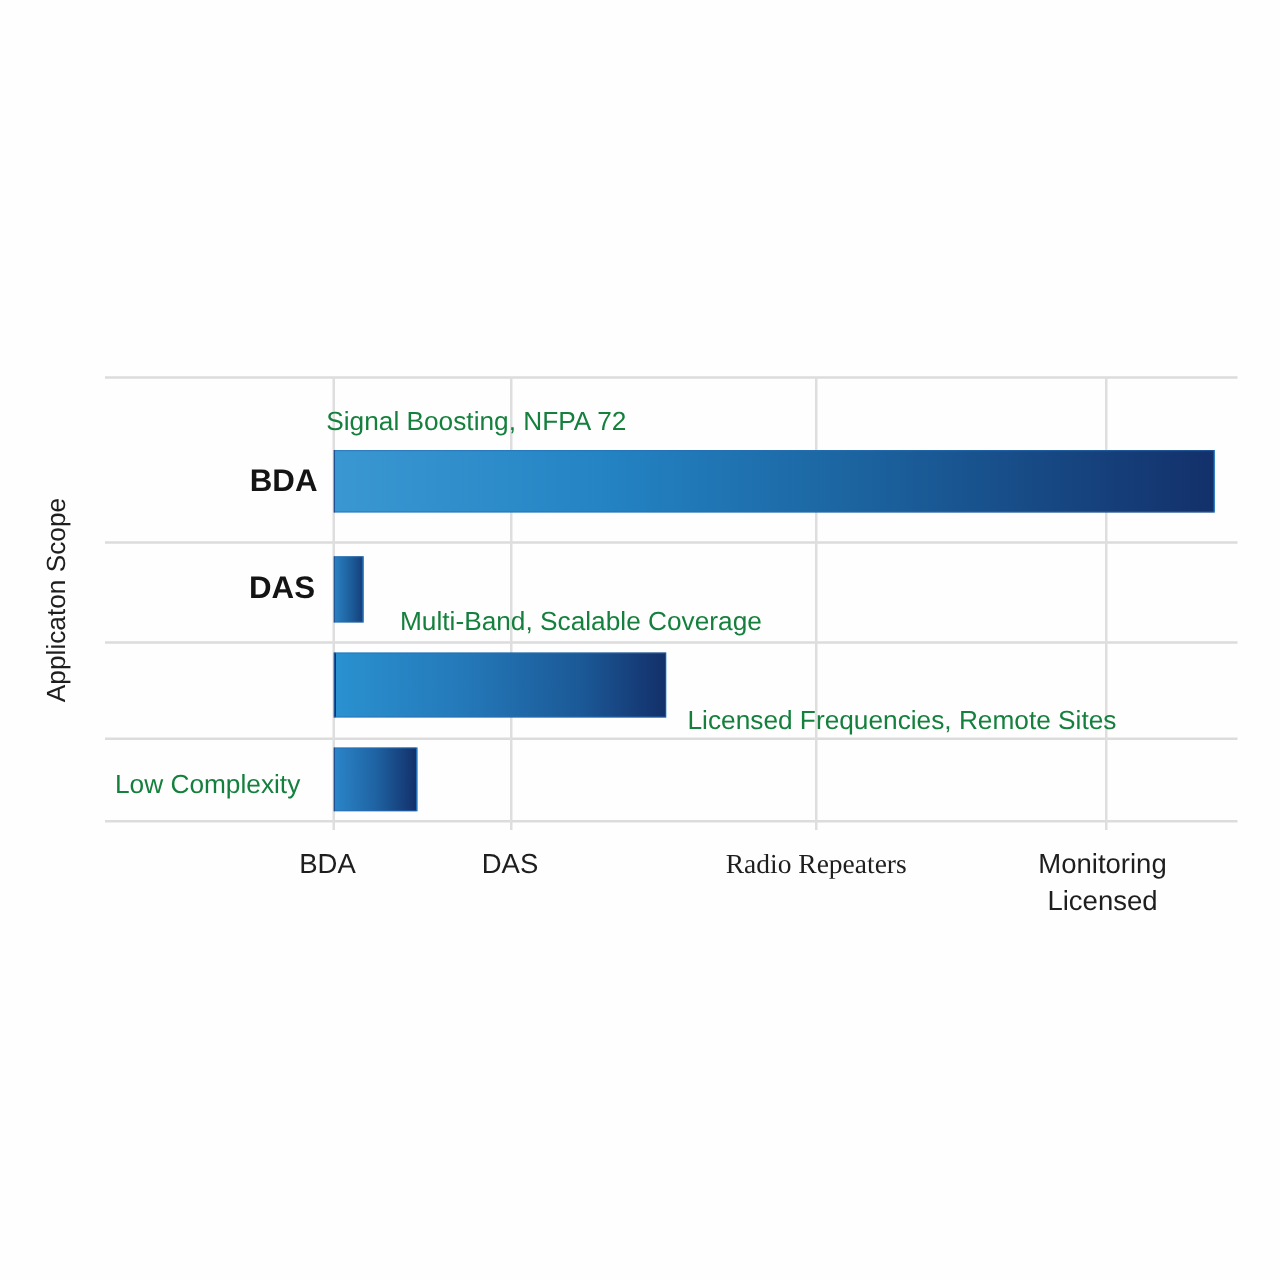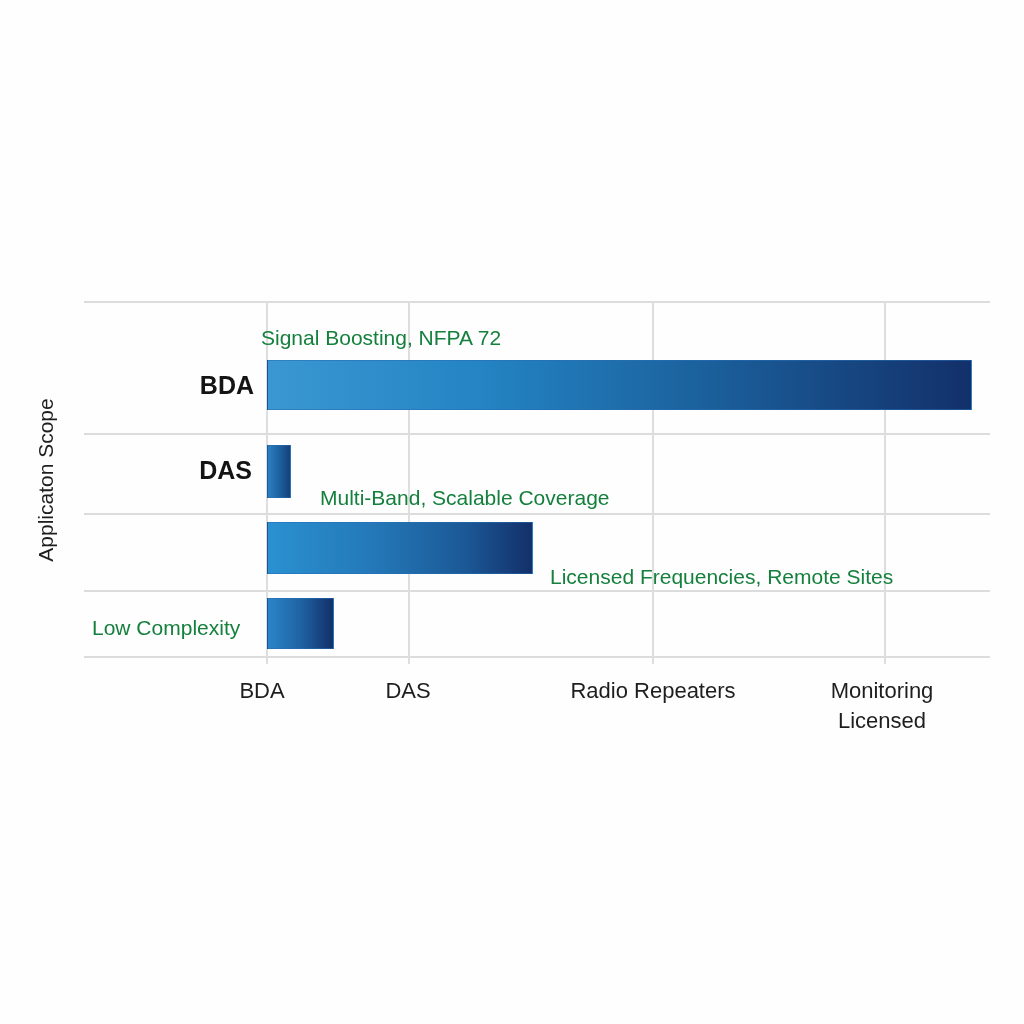--- a/index.html
+++ b/index.html
@@ -102,21 +102,21 @@
 
   <div class="label" style="left:92px; top:617px;text-align:center;">Low Complexity</div>
   <div class="bar" style="top:598px; width:67px; height:51px; background:linear-gradient(to right, #2a85c8 0%, #1f63a3 50%, #13306a 100%);"></div>
 
   <div class="xtick" style="left:262px; top:676px;">
     <div>BDA</div>
   </div>
   <div class="xtick" style="left:408px; top:676px;">
     <div>DAS</div>
   </div>
-  <div class="xtick" style="left:653px; top:676px;">
+  <div class="xtick" style="left:653px; top:676px;font-family:Liberation Serif, serif;">
     <div>Radio Repeaters</div>
   </div>
   <div class="xtick" style="left:882px; top:676px;">
     <div>Monitoring</div>
     <div>Licensed</div>
   </div>
 
 </div>
 
 </body></html>

